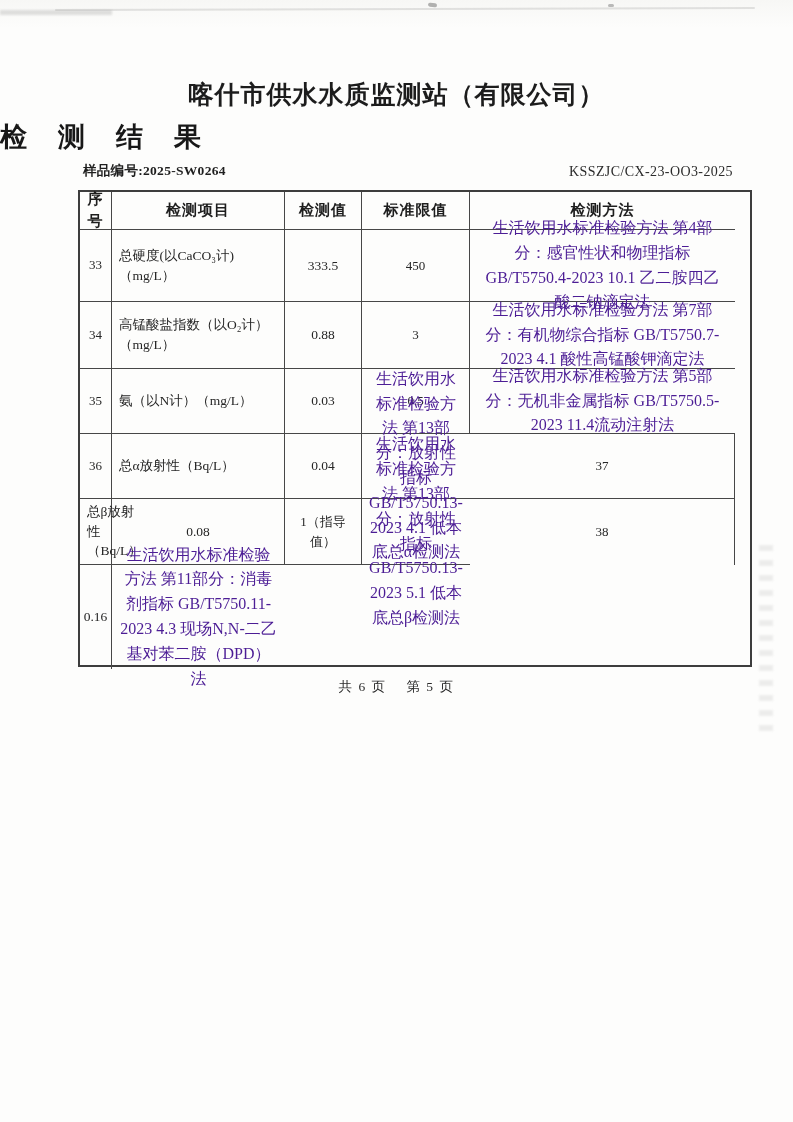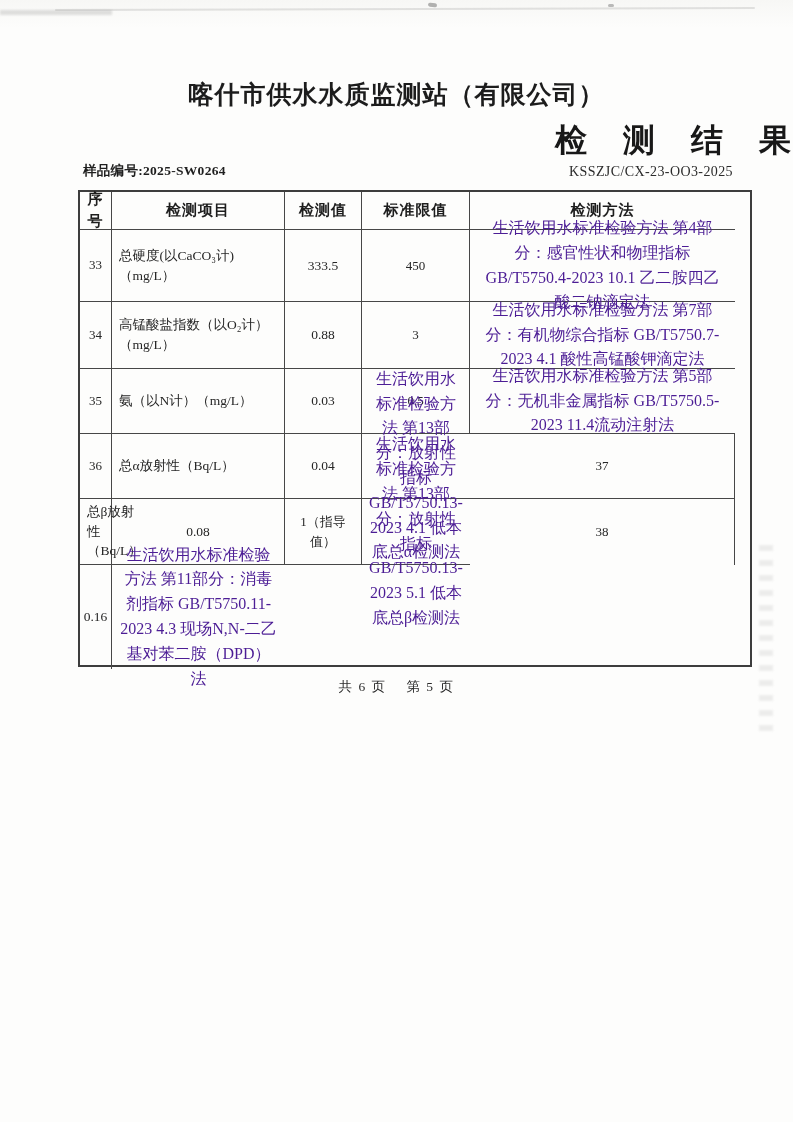--- a/index.html
+++ b/index.html
@@ -14,21 +14,21 @@
   .page{position:absolute;inset:0;background:linear-gradient(180deg,#f7f7f5 0,#fdfdfc 28px,#fdfdfc 100%);}
 
   
   .org-title{
     position:absolute;top:78px;left:0;width:100%;
     text-align:center;font-size:25px;font-weight:700;
     letter-spacing:1px;color:#1c1c1c;
   }
   .report-title{
     position:absolute;top:119px;left:0;width:100%;
-    text-align:right;font-size:32px;font-weight:700;
+    text-align:left;font-size:27px;font-weight:700;
     letter-spacing:2px;color:#181818;
   }
   .meta-row{
     position:absolute;top:162px;left:83px;right:60px;
     display:flex;justify-content:space-between;align-items:flex-end;gap:32px;
   }
   .sample-no{font-size:13.5px;font-weight:700;letter-spacing:.3px;color:#1f1f1f;}
   .doc-code{font-size:14px;font-weight:400;letter-spacing:.4px;color:#2b2b2b;}
 
   

